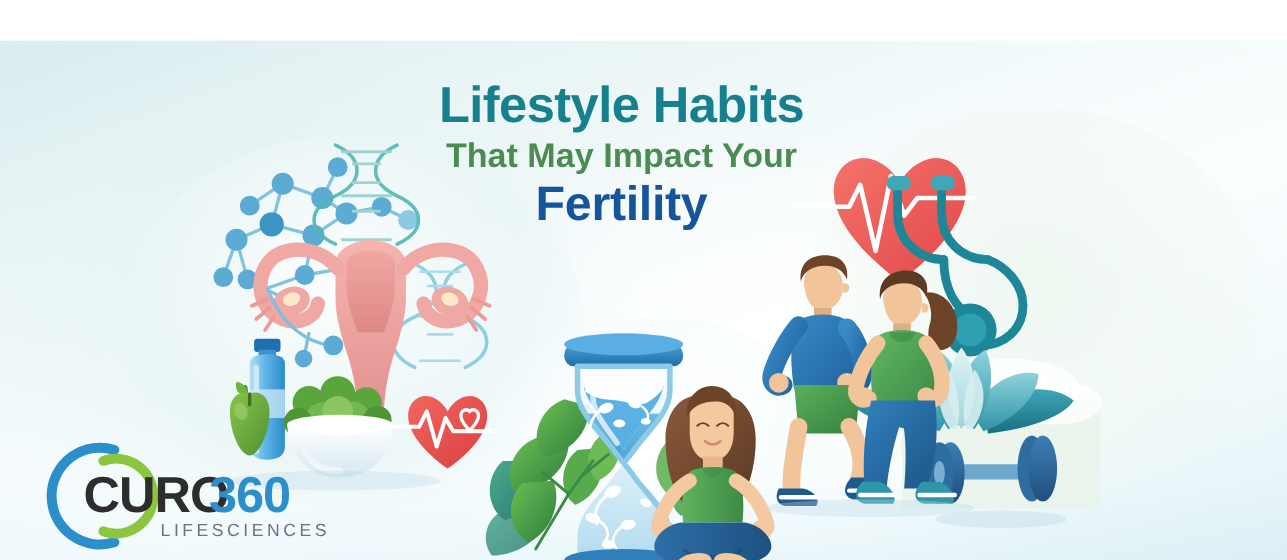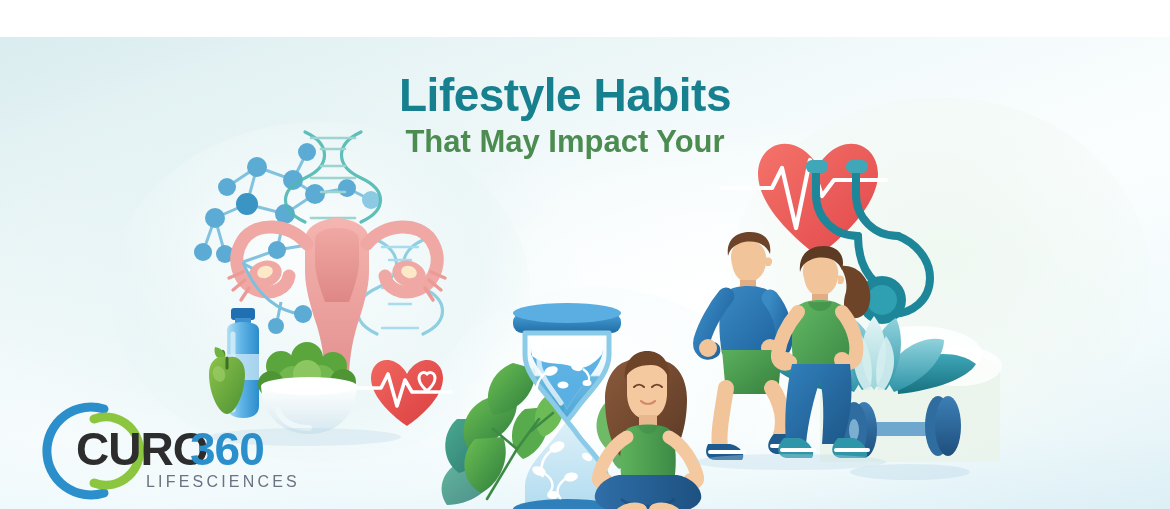--- a/index.html
+++ b/index.html
@@ -496,20 +496,21 @@
       <path d="M82 318 L114 318" stroke="#ffffff" stroke-width="4" stroke-linecap="round"></path>
       <path d="M136 318 L168 318" stroke="#ffffff" stroke-width="4" stroke-linecap="round"></path>
     </g>
 
     <ellipse cx="90" cy="330" rx="96" ry="8" fill="#bcd9e8" opacity="0.35"></ellipse>
   </svg>
 
   <div id="headline">
     <div class="hl-1" style="color:#17808f">Lifestyle Habits</div>
     <div class="hl-2" style="color:#4c8c51">That May Impact Your</div>
+    <div class="hl-3" style="color:#17559b">Fertility</div>
   </div>
 
   <div id="logo">
     <svg width="260" height="112" viewBox="0 0 260 112">
       <g fill="none" stroke-linecap="round">
         <path d="M62 14 A44 44 0 1 0 62 98" stroke="#2b8fcb" stroke-width="9"></path>
         <path d="M52 24 A34 34 0 1 1 52 88" stroke="#8cc63f" stroke-width="9"></path>
       </g>
       <text x="34" y="70" font-family="Liberation Sans, sans-serif" font-size="46" font-weight="bold" fill="#2d2d2d" letter-spacing="-1">CURO</text>
       <text x="148" y="70" font-family="Liberation Sans, sans-serif" font-size="46" font-weight="bold" fill="#2b8fcb" letter-spacing="-1">360</text>

